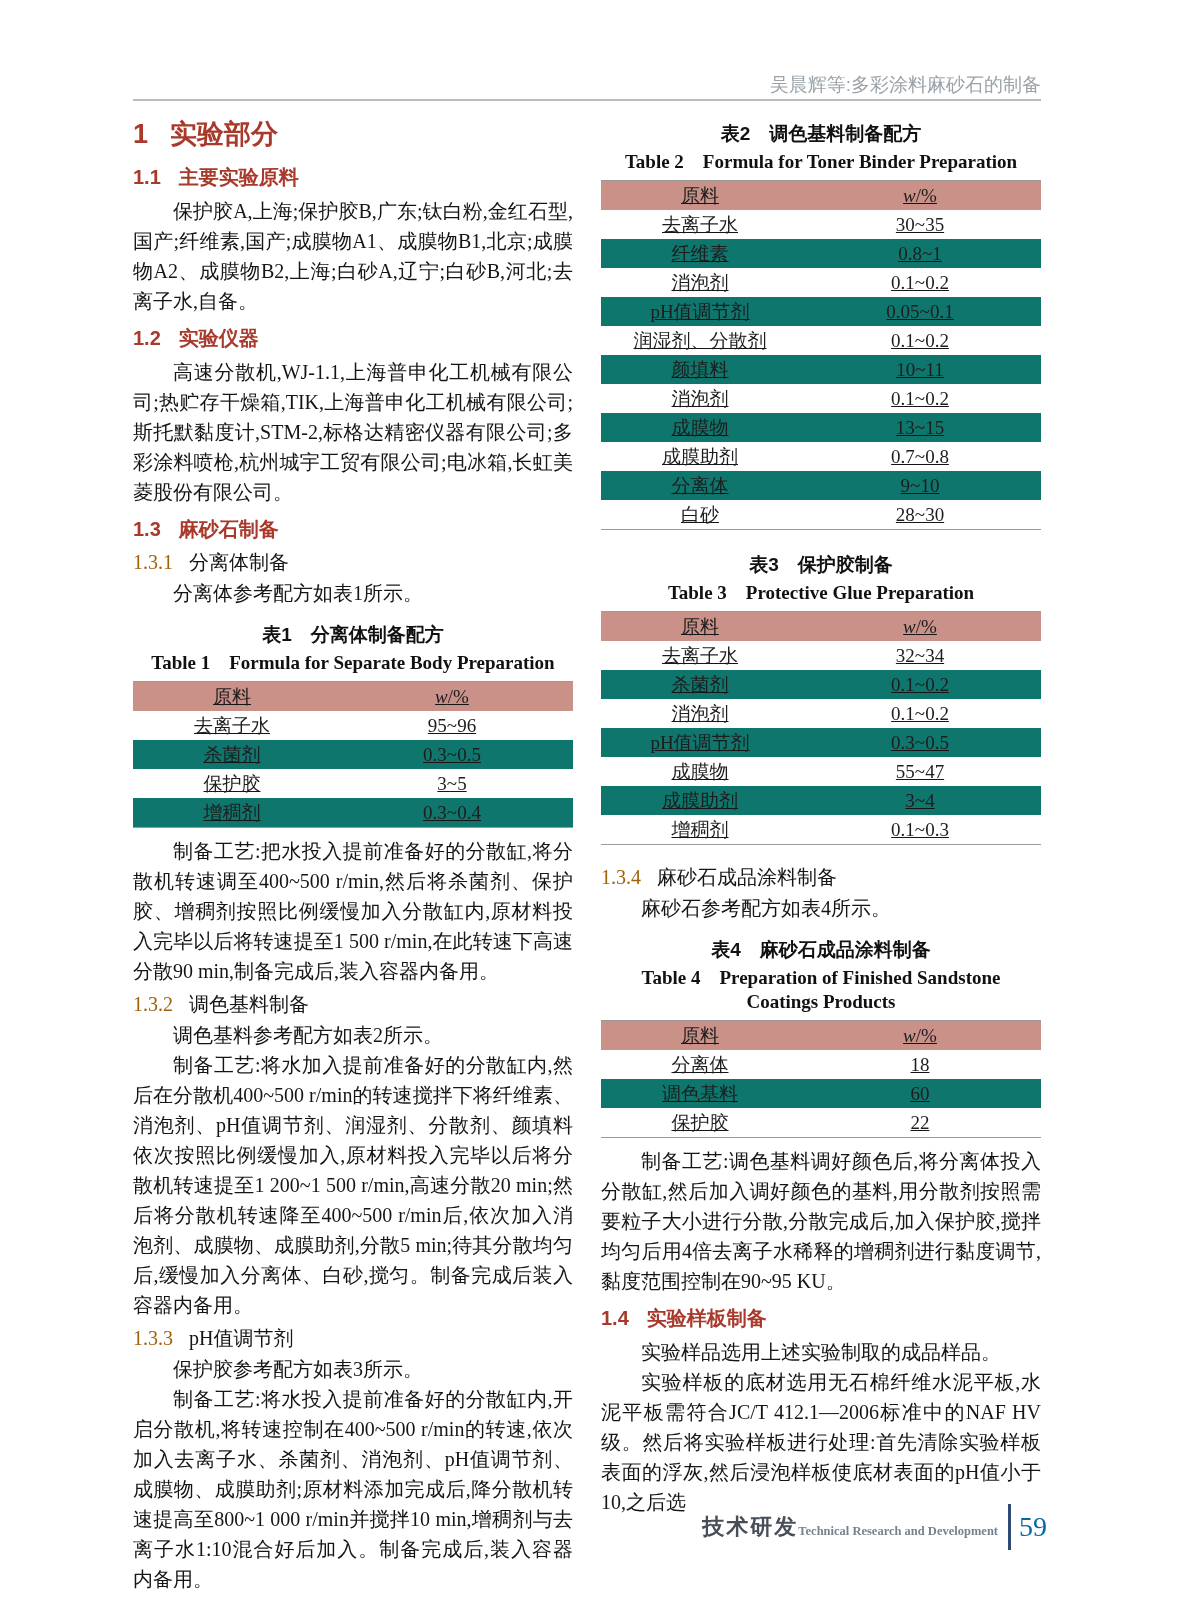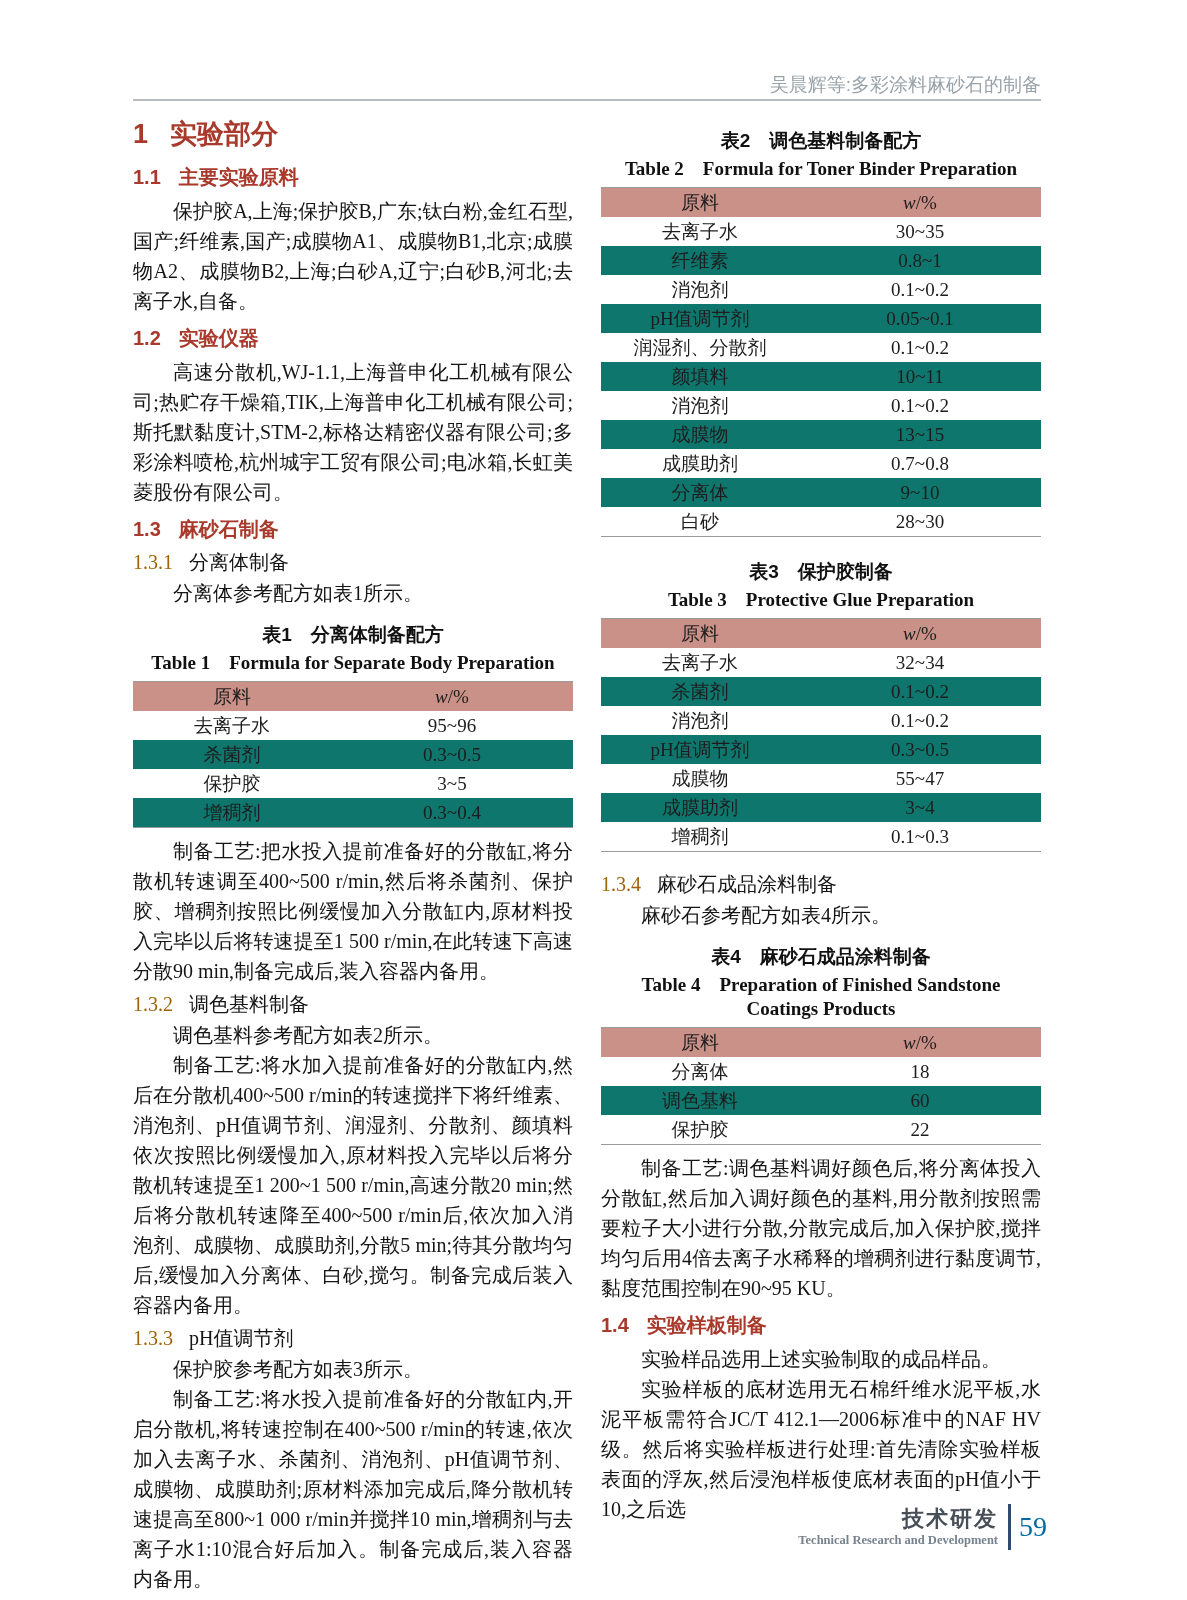--- a/index.html
+++ b/index.html
@@ -63,37 +63,38 @@
     text-align:center;margin:0 0 4px;line-height:25px;
   }
   .tbl-en{
     font-weight:bold;font-size:19px;color:#111;
     text-align:center;margin:0 0 6px;line-height:24px;
   }
   table.data{
     width:100%;border-collapse:collapse;
     border-top:1.5px solid #9a9a9a;
     border-bottom:1.5px solid #9a9a9a;
+    text-decoration:underline;
   }
   table.data th,table.data td{
     height:29px;text-align:center;padding:0;
     font-size:19px;font-weight:normal;color:#1d1d1d;
   }
   table.data th{background:#ca9189;}
   table.data td:first-child,table.data th:first-child{width:45%;}
   table.data tr.alt td{background:#0f766e;}
   .mt14{margin-top:14px;}
   .mt18{margin-top:18px;}
   .mt22{margin-top:22px;}
   
   .page-footer{
     position:absolute;right:140px;bottom:50px;
     display:flex;align-items:center;
   }
-  .pf-text{display:flex;flex-direction:column;align-items:flex-end;margin-right:10px;}
+  .pf-text{display:flex;align-items:flex-end;margin-right:10px;}
   .pf-cn{
     font-family:"Liberation Sans","DejaVu Sans",sans-serif;
     font-weight:bold;font-size:22px;color:#474e58;letter-spacing:2px;line-height:26px;
   }
   .pf-en{
     font-weight:bold;font-size:12.5px;color:#76828e;line-height:17px;
   }
   .pf-bar{width:3px;height:46px;background:#2d4a73;margin-right:8px;}
   .pf-num{font-size:28px;color:#0369a1;font-weight:normal;}
 </style>
@@ -174,21 +175,21 @@
 
         <div class="h3">
           <span class="num">1.3.3</span><span>pH值调节剂</span>
         </div>
         <p class="body">保护胶参考配方如表3所示。</p>
         <p class="body">制备工艺:将水投入提前准备好的分散缸内,开启分散机,将转速控制在400~500 r/min的转速,依次加入去离子水、杀菌剂、消泡剂、pH值调节剂、成膜物、成膜助剂;原材料添加完成后,降分散机转速提高至800~1 000 r/min并搅拌10 min,增稠剂与去离子水1:10混合好后加入。制备完成后,装入容器内备用。</p>
       </div>
 
       <div class="col">
 
-        <div class="tbl" style="margin-top:13px;">
+        <div class="tbl" style="margin-top:6px;">
           <div class="tbl-cn">表2　调色基料制备配方</div>
           <div class="tbl-en">Table 2　Formula for Toner Binder Preparation</div>
           <table class="data">
               <thead>
                 <tr>
                   <th>原料</th>
                   <th><i>w</i>/%</th>
                 </tr>
               </thead>
               <tbody>

